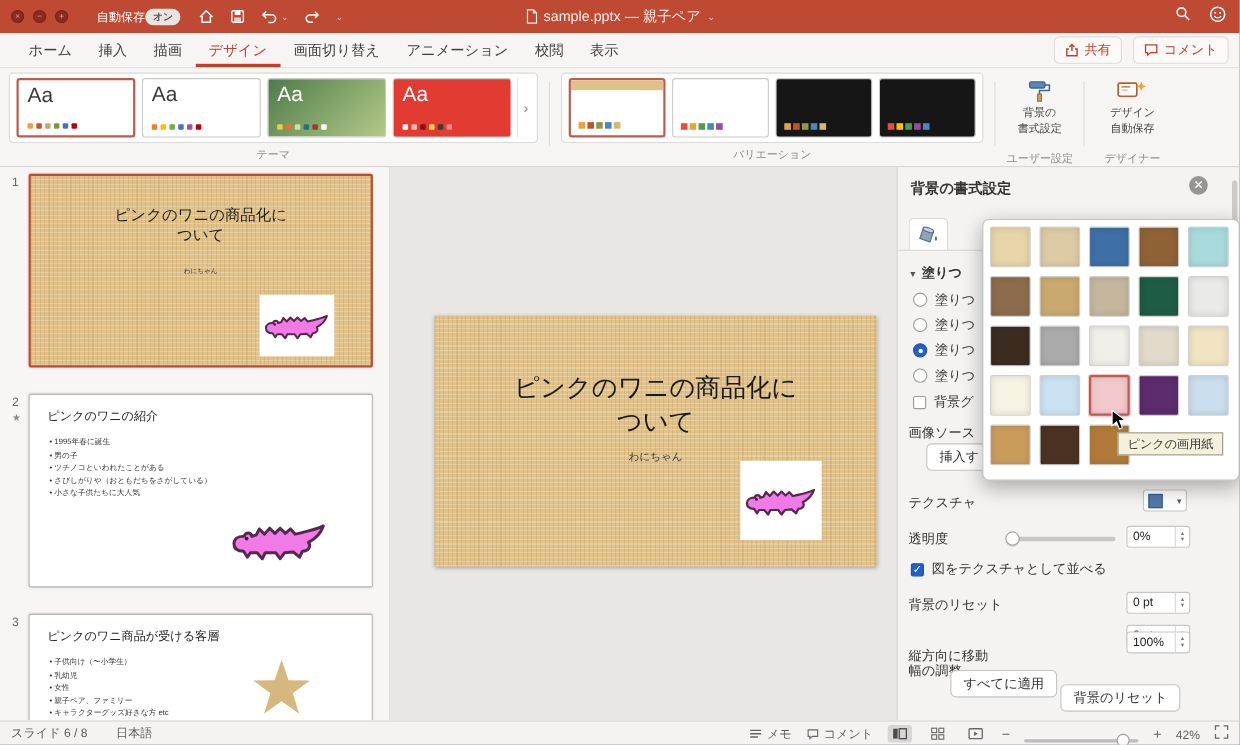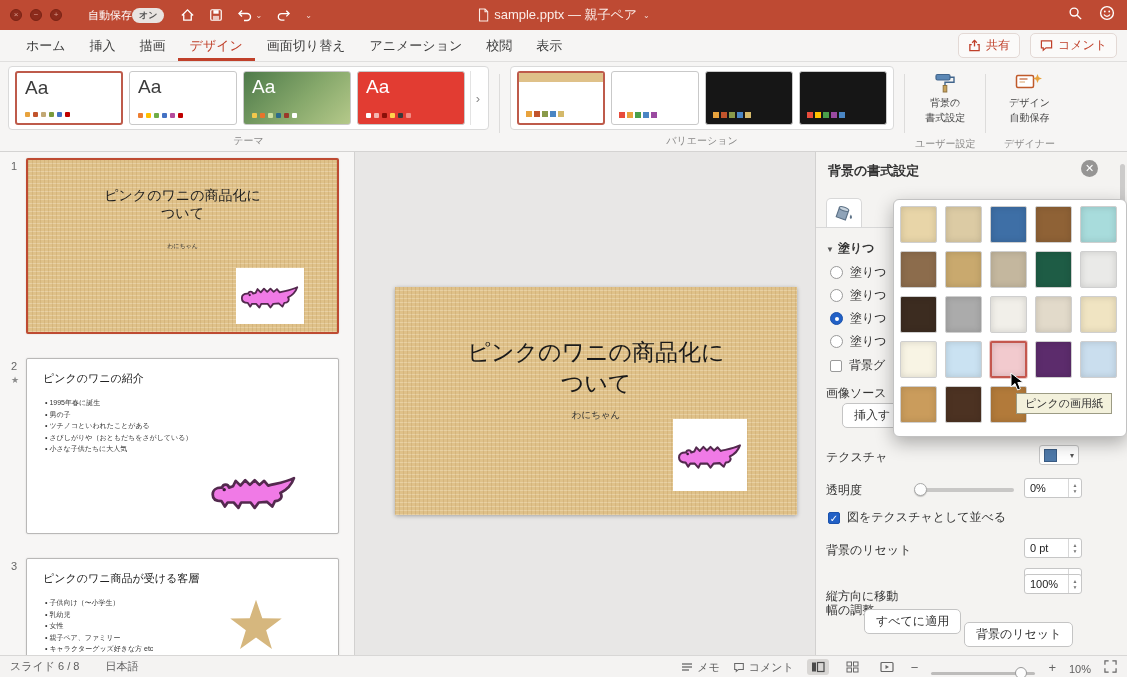--- a/index.html
+++ b/index.html
@@ -571,21 +571,21 @@
         <svg width="14" height="12" viewBox="0 0 14 12">
             <rect x="1" y="1.5" width="12" height="9" rx="1" fill="none" stroke="#666" stroke-width="1.2"></rect>
             <path d="M5.5 4 L9 6 L5.5 8 Z" fill="#666"></path>
           </svg>
       </span>
       <span style="font-size:13px;color:#666">−</span>
       <span class="zoomtrack">
           <span class="zoomknob"></span>
         </span>
       <span style="font-size:13px;color:#666">+</span>
-      <span>10%</span>
+      <span>42%</span>
       <span>
         <svg width="13" height="13" viewBox="0 0 14 14">
             <path d="M1 5 V1 H5 M9 1 H13 V5 M13 9 V13 H9 M5 13 H1 V9" fill="none" stroke="#666" stroke-width="1.3"></path>
           </svg>
       </span>
     </div>
   </footer>
 
   <div class="popup">
     <div class="tgrid">

